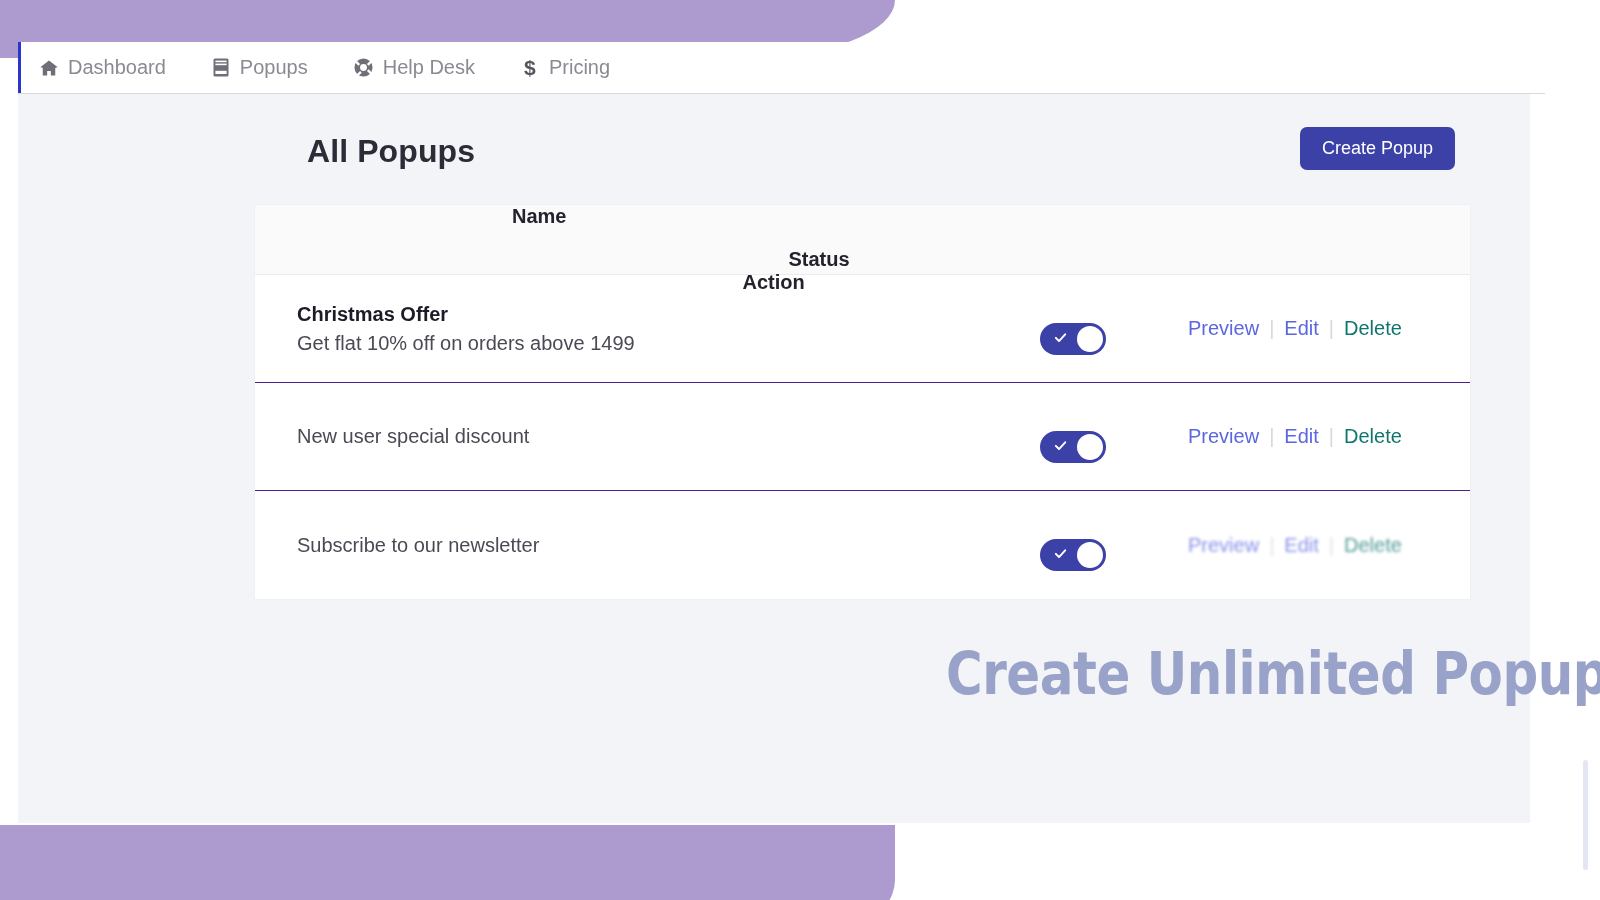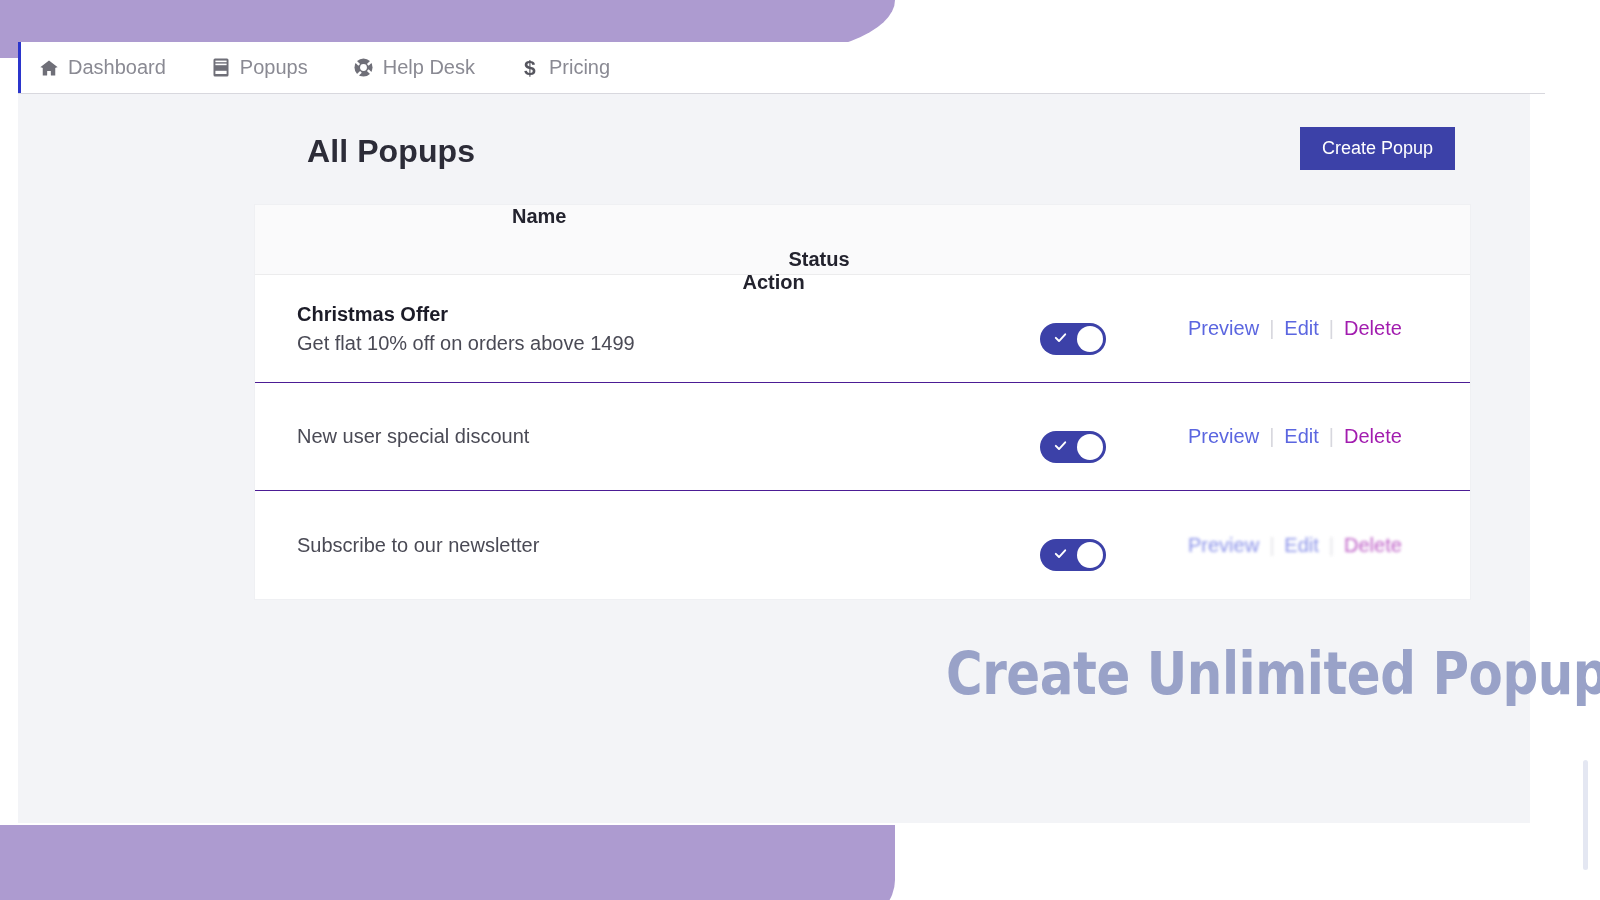--- a/index.html
+++ b/index.html
@@ -124,21 +124,21 @@
   }
   #create-popup-button {
     position: absolute;
     right: 0px;
     top: 0px;
     background: #3c41a8;
     color: #ffffff;
     font-size: 18px;
     padding: 12px 22px 13px 22px;
     border: none;
-    border-radius: 0;
+    border-radius: 7px;
     cursor: pointer;
     font-family: "Liberation Sans", sans-serif;
     line-height: 1;
   }
 
   
   #popup-table-card {
     position: absolute;
     left: 237px;
     top: 111px;
@@ -216,21 +216,21 @@
 
   
   .actions {
     display: flex;
     align-items: center;
     font-size: 20px;
     gap: 10px;
   }
   .act-link { cursor: pointer; white-space: nowrap; }
   .act-preview, .act-edit { color: #5b66e0; }
-  .act-delete { color: #a21caf; }
+  .act-delete { color: #0f766e; }
   .act-sep { color: #d7d7de; font-weight: 300; }
 
   
   #actions-row-3 {
     filter: blur(1.6px);
     opacity: 0.72;
   }
 
   
   #watermark {

